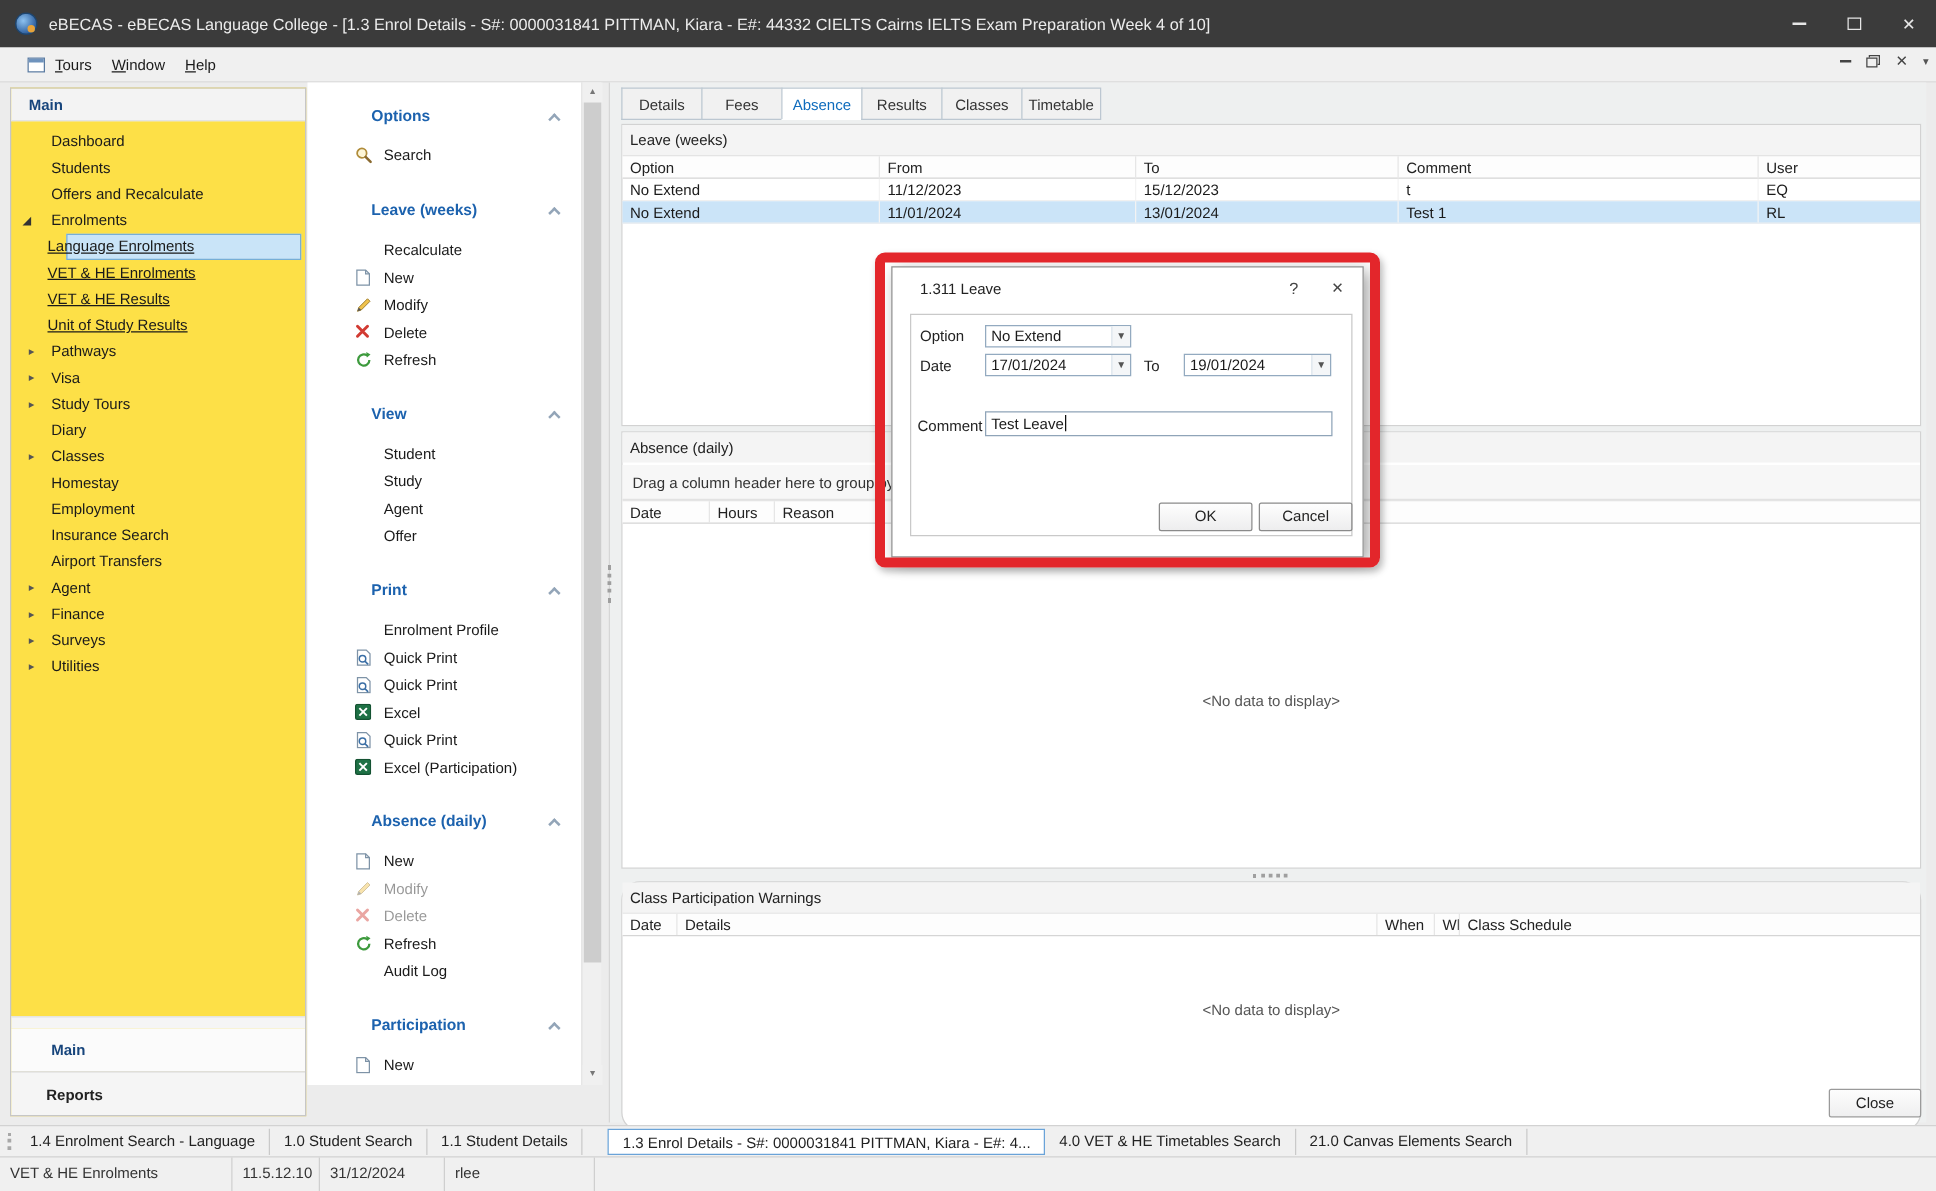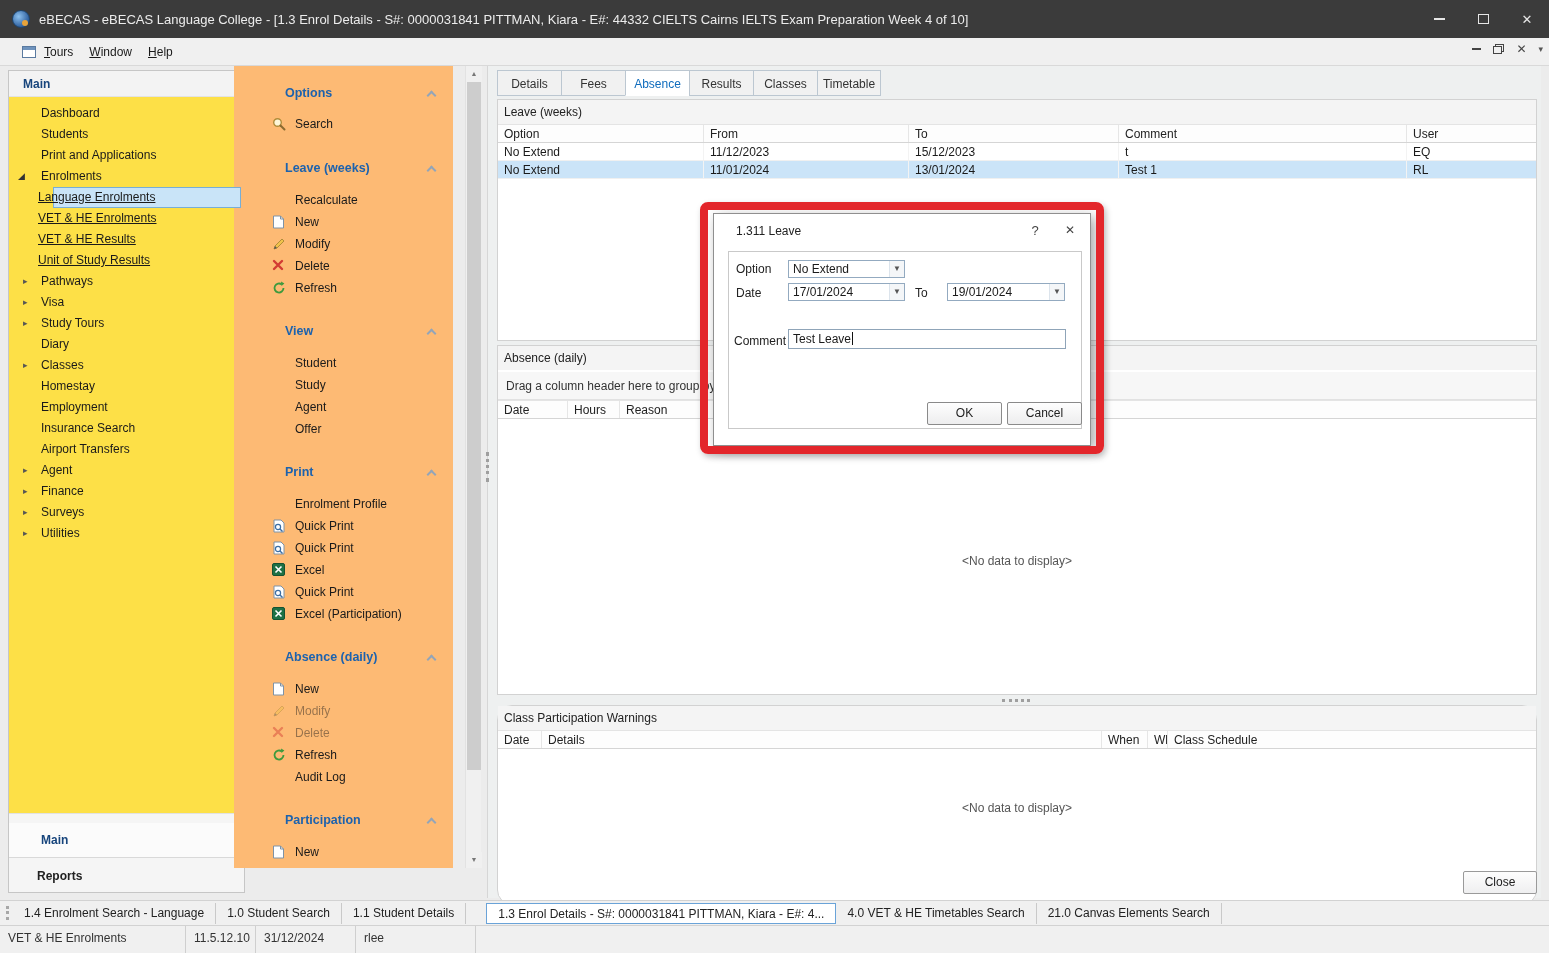--- a/index.html
+++ b/index.html
@@ -41,21 +41,21 @@
   .tree-item.child .ti-label { left:29px;text-decoration:underline; }
   .ti-arrow { position:absolute; z-index:2; color:#555; }
   .ti-arrow.collapsed { left:14px; font-size:9px; top:0; }
   .ti-arrow.expanded { left:9px; font-size:9px; top:0; color:#333; }
   .tree-item.selected::before { content:""; position:absolute; left:44px; right:3px; top:0; bottom:0; background:#c9e4f8; border:1px solid #77aed6; z-index:1; }
   .sb-foot-div { position:absolute; left:0; right:0; top:742px; height:10px; border-top:1px solid #e2e2e2; background:#f5f5f5; }
   .sb-main-row { position:absolute; left:0; right:0; top:752px; height:34px; line-height:34px; padding-left:32px; font-weight:bold; color:#17457c; background:#fbfbfb; }
   .sb-reports-row { position:absolute; left:0; right:0; top:786px; bottom:0; line-height:36px; padding-left:28px; font-weight:bold; color:#222; border-top:1px solid #d9d9d9; background:#f5f5f5; }
 
   
-  .action-panel { position:absolute; left:234px; top:66px; width:219px; height:802px; background:#fdba74; }
+  .action-panel { position:absolute; left:246px; top:66px; width:219px; height:802px; background:#ffffff; }
   .ap-header { position:absolute; left:0; width:100%; height:18px; }
   .ap-title { position:absolute; left:51px; color:#1c62ae; font-weight:bold; font-size:12.5px; white-space:nowrap; }
   .chev { position:absolute; right:18px; top:6px; width:7px; height:7px; border-left:2px solid #93a5b8; border-top:2px solid #93a5b8; transform:rotate(45deg); }
   .ap-item { position:absolute; left:0; width:100%; height:20px; line-height:20px; cursor:default; }
   .ap-icon { position:absolute; left:38px; top:3px; width:14px; height:14px; }
   .ap-label { position:absolute; left:61px; white-space:nowrap; }
   .ap-item.disabled { opacity:.45; }
 
   
   .ap-scroll { position:absolute; left:465px; top:66px; width:16px; height:802px; background:#f0f0f0; border-left:1px solid #e2e2e2; }
@@ -151,21 +151,21 @@
 <div class="sidebar">
   <div class="sb-header">Main</div>
   <div class="tree">
     <div class="tree-item">
         <span class="ti-label">Dashboard</span>
       </div>
     <div class="tree-item">
         <span class="ti-label">Students</span>
       </div>
     <div class="tree-item">
-        <span class="ti-label">Print and Applications</span>
+        <span class="ti-label">Offers and Recalculate</span>
       </div>
     <div class="tree-item">
         <span class="ti-arrow expanded">◢</span>
         <span class="ti-label">Enrolments</span>
       </div>
     <div class="tree-item child selected">
         <span class="ti-label">Language Enrolments</span>
       </div>
     <div class="tree-item child">
         <span class="ti-label">VET &amp; HE Enrolments</span>

